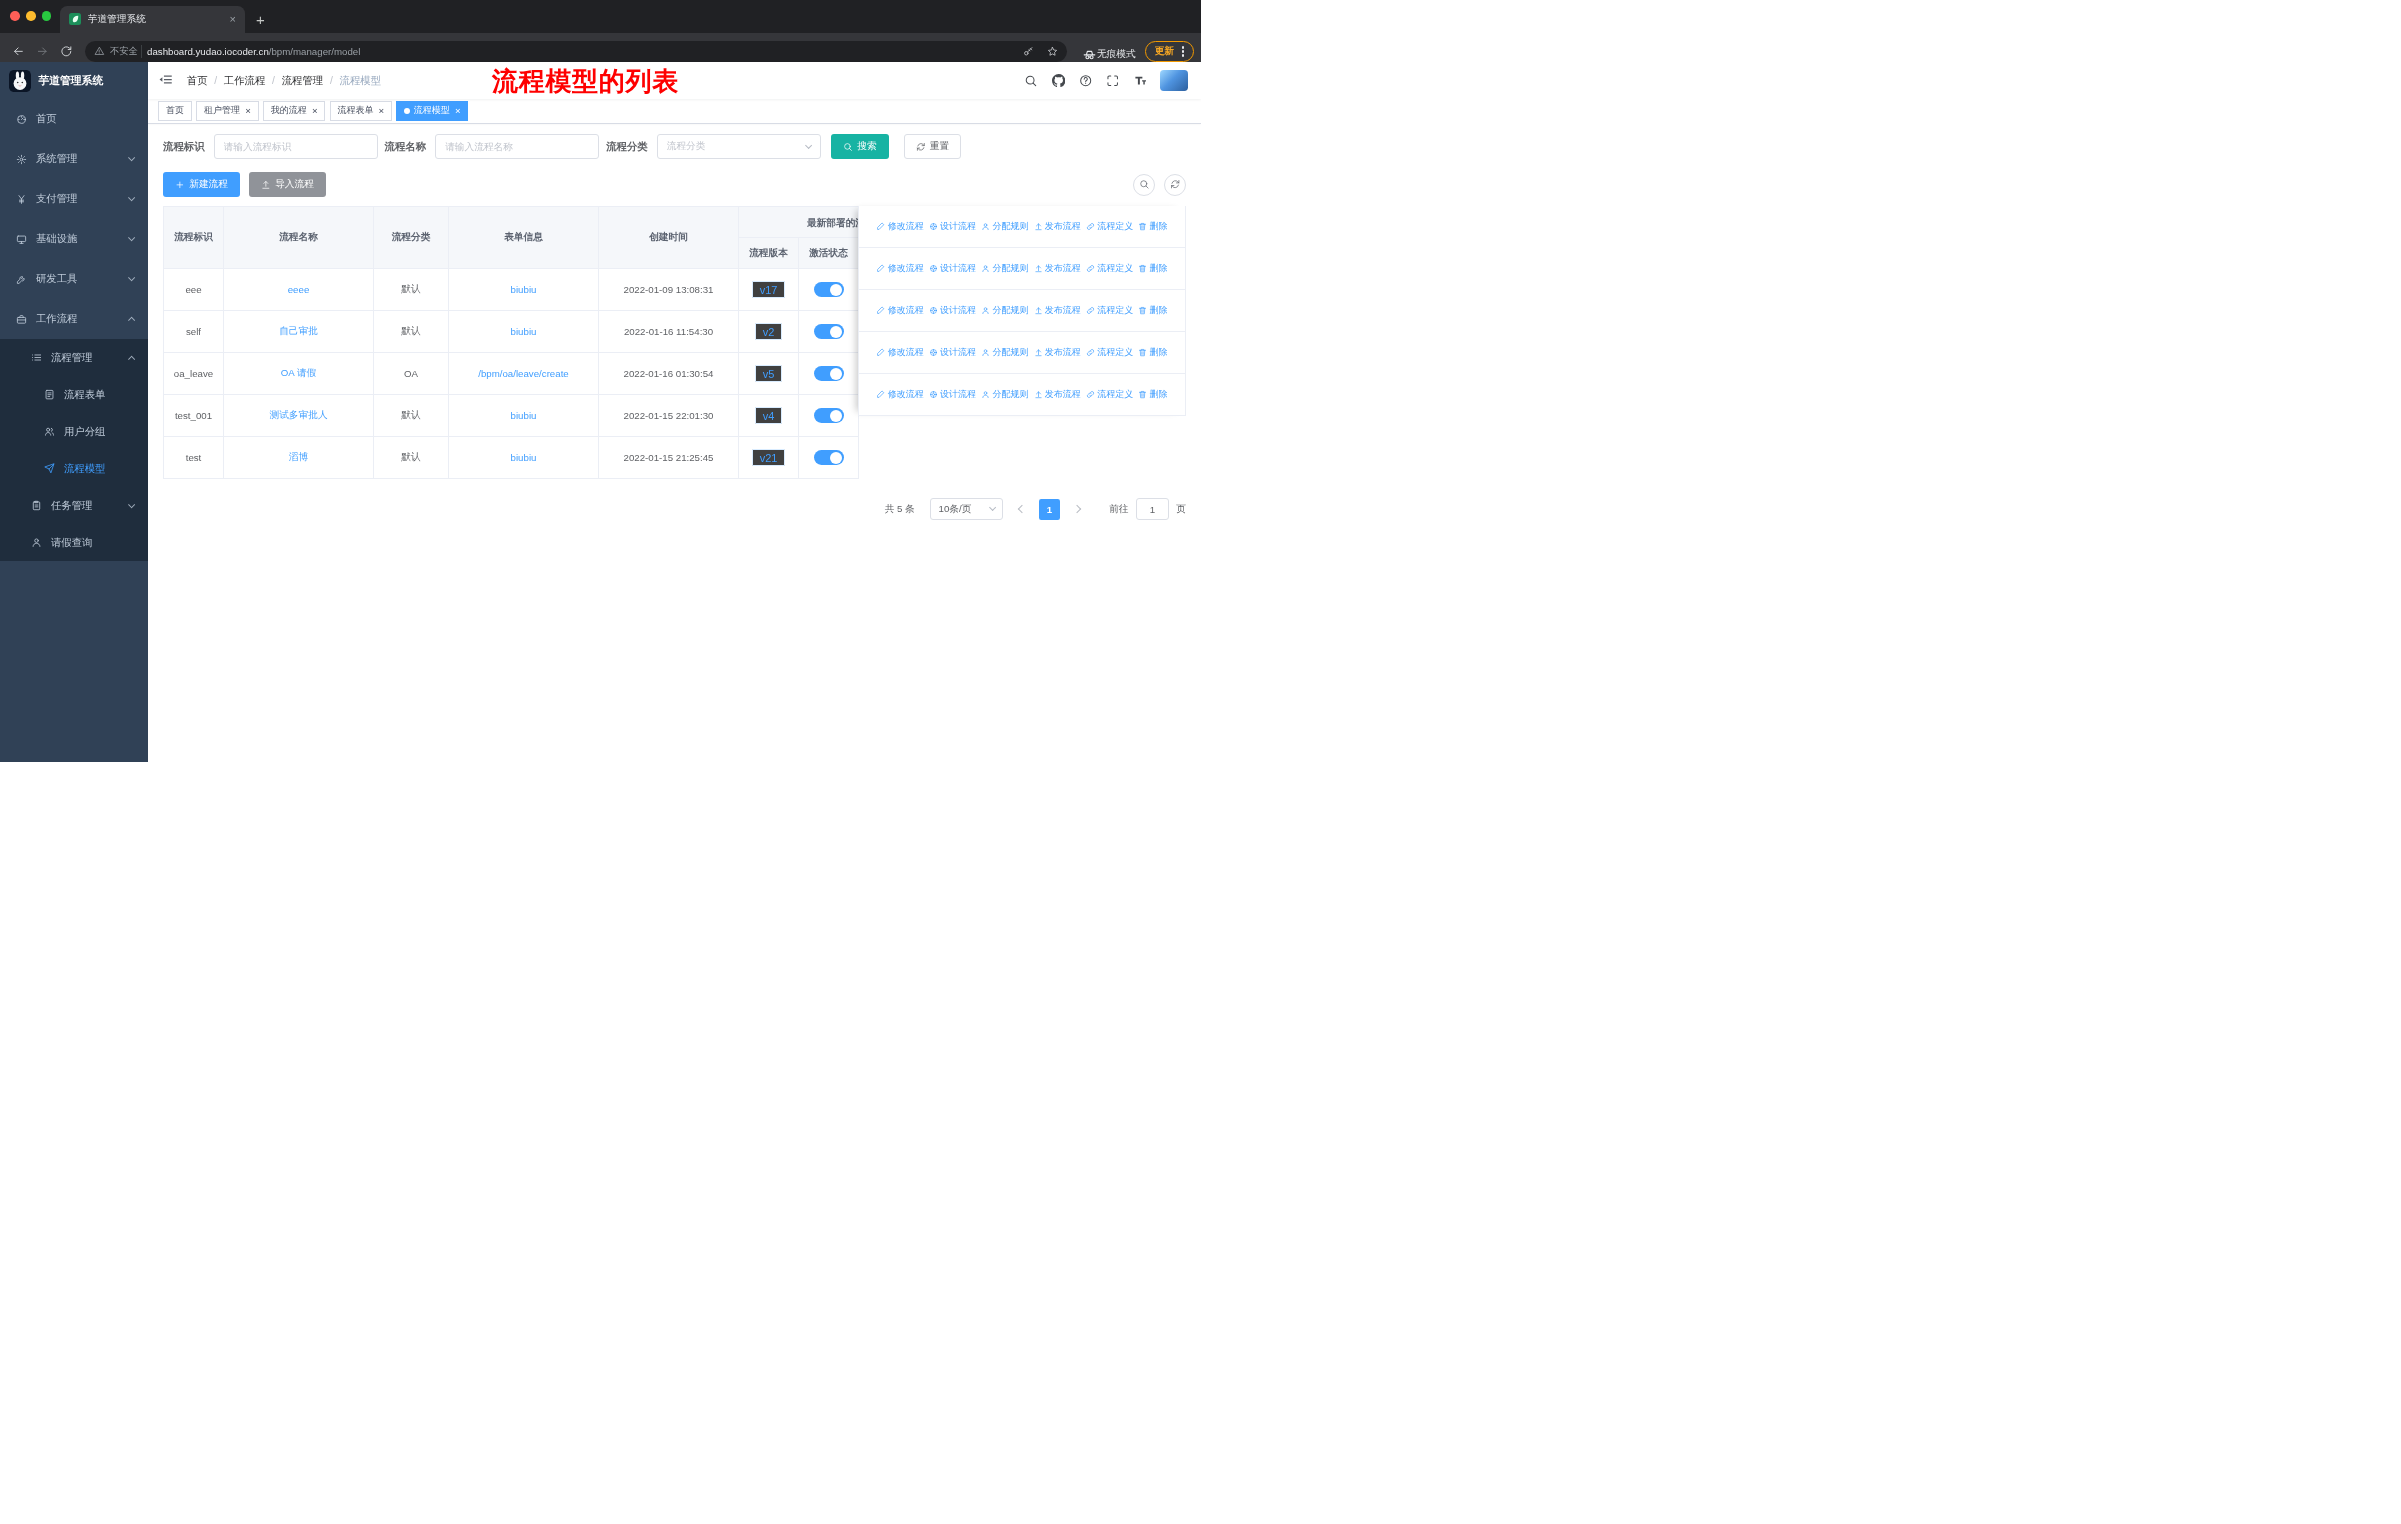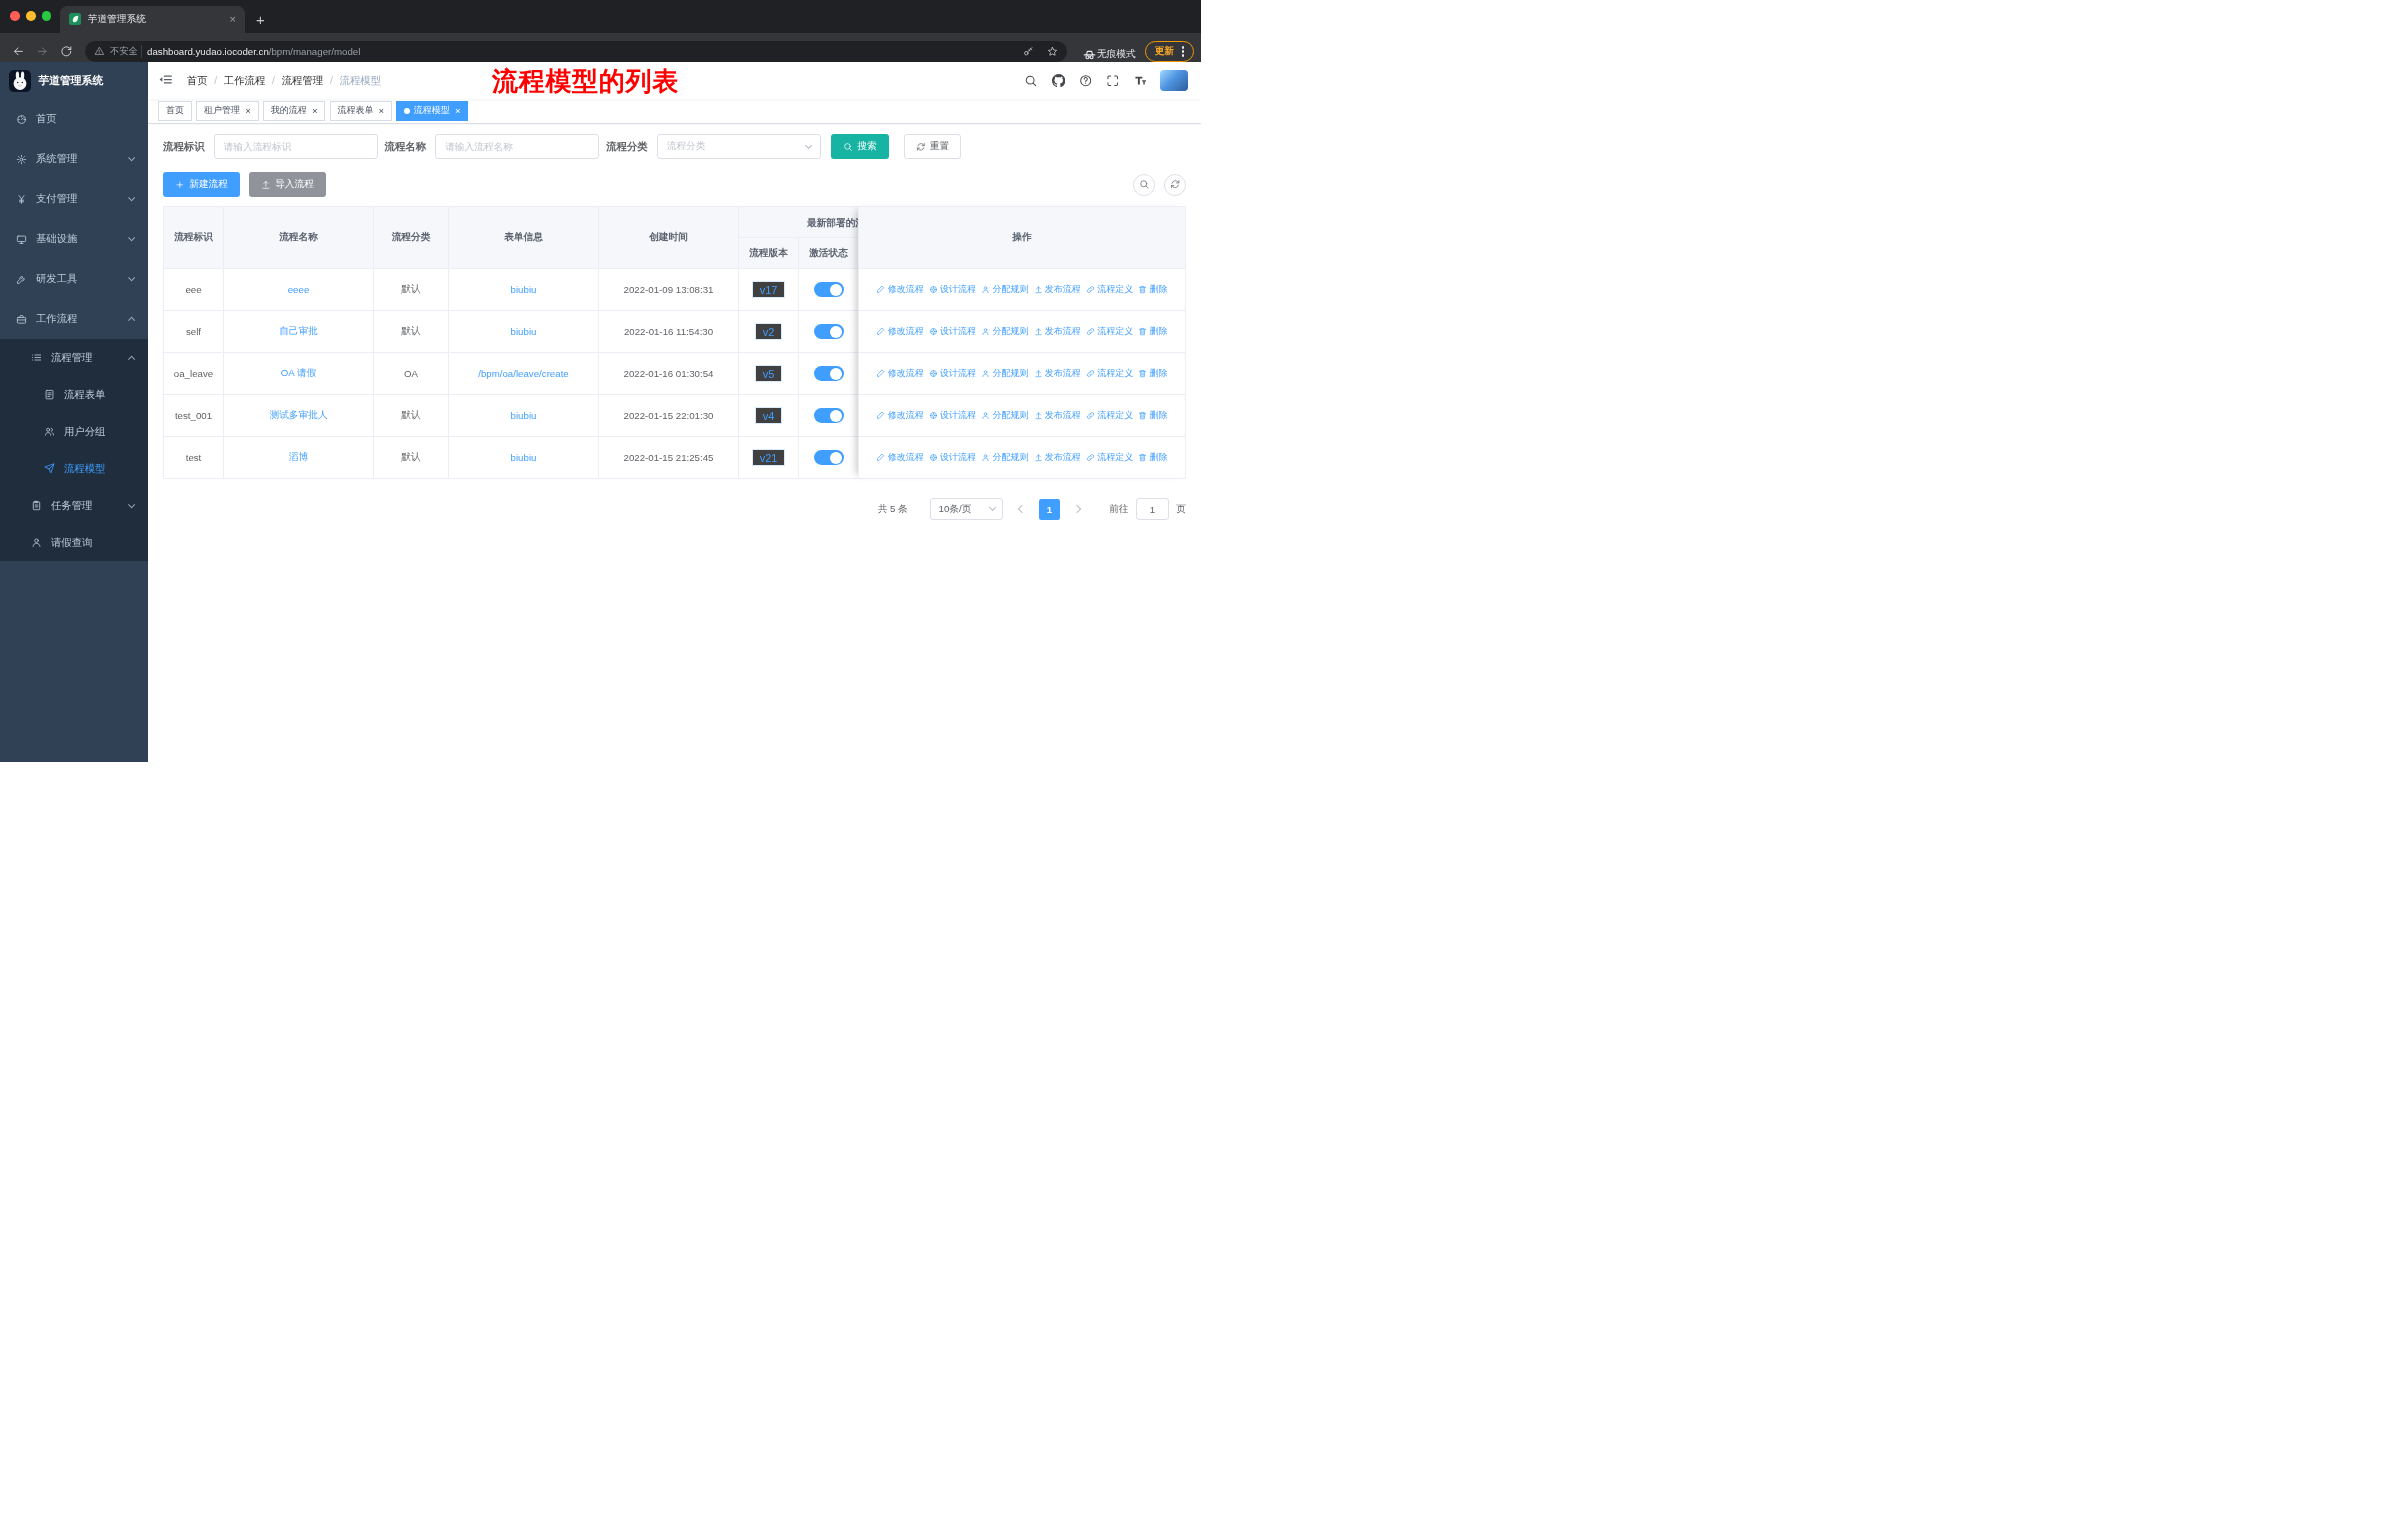--- a/index.html
+++ b/index.html
@@ -121,21 +121,21 @@
   .switch::after{content:"";position:absolute;left:1.5px;top:1.5px;width:12px;height:12px;border-radius:50%;background:#fff}
   .switch.on::after{left:auto;right:1.5px}
   .fixed-col{position:absolute;top:0;right:0;width:328px;z-index:3;background:#fff;box-shadow:-6px 0 7.4px -3.7px rgba(0,0,0,.22);border-left:0.7px solid #ebeef5;border-right:0.7px solid #ebeef5}
   .fc-header{height:63px;background:#f5f7fa;display:flex;align-items:center;justify-content:center;font-weight:700;font-size:9.7px;color:#5c6370;border-top:0.7px solid #ebeef5;border-bottom:0.7px solid #ebeef5}
   .fc-row{height:42px;display:flex;align-items:center;justify-content:center;gap:5.2px;border-bottom:0.7px solid #ebeef5;padding:0 4.5px;background:#fff}
   .action-link{color:var(--primary);font-size:9px;display:inline-flex;align-items:center;gap:2.2px;white-space:nowrap;cursor:pointer;text-decoration:none}
   .action-link svg{width:9px;height:9px}
 
   
   .pagination{display:flex;align-items:center;justify-content:flex-end;gap:7.4px;margin-top:19.4px;font-size:9.7px;color:#606266;width:1023px}
-  .p-total{margin-right:15px}
+  .p-total{margin-right:8px}
   .psel{width:73px;height:22px;border:0.7px solid #dcdfe6;border-radius:3px;display:flex;align-items:center;justify-content:space-between;padding:0 7.4px;cursor:pointer;background:#fff}
   .pbtn{width:21px;height:21px;display:flex;align-items:center;justify-content:center;cursor:pointer}
   .pchev{display:inline-block;width:6px;height:6px;border-left:1.3px solid #b8bcc3;border-bottom:1.3px solid #b8bcc3}
   .pchev.left{transform:rotate(45deg);margin-left:2.2px}
   .pchev.right{transform:rotate(-135deg);margin-right:2.2px}
   .pnum{min-width:21px;height:21px;background:var(--primary);color:#fff;border-radius:2.2px;display:flex;align-items:center;justify-content:center;font-weight:700;cursor:pointer}
   .p-goto{margin-left:13.4px}
   .goto-input{width:33px;height:22px;border:0.7px solid #dcdfe6;border-radius:3px;text-align:center;font-size:9.7px;color:#606266;outline:none;font-family:inherit}
 </style>
 </head>
@@ -565,21 +565,20 @@
        <td><a class="tlink">滔博</a></td>
        <td>默认</td>
        <td><a class="tlink">biubiu</a></td>
        <td>2022-01-15 21:25:45</td>
        <td><span class="vtag">v21</span></td>
        <td><span class="switch on"></span></td>
      </tr>
               </tbody>
           </table>
           <div class="fixed-col">
-            <div class="fc-header">操作</div>
             <div id="fc-rows">
                 <div class="fc-row">
                   <a class="action-link">
        <span>
                       <svg viewBox="0 0 24 24" fill="none" stroke="currentColor" stroke-width="1.8" stroke-linecap="round" stroke-linejoin="round">
                         <path d="M16.8 3.2l4 4L8.2 19.8H4.2v-4z"></path>
                       </svg>
                     </span>修改流程
      </a>
                   <a class="action-link">

